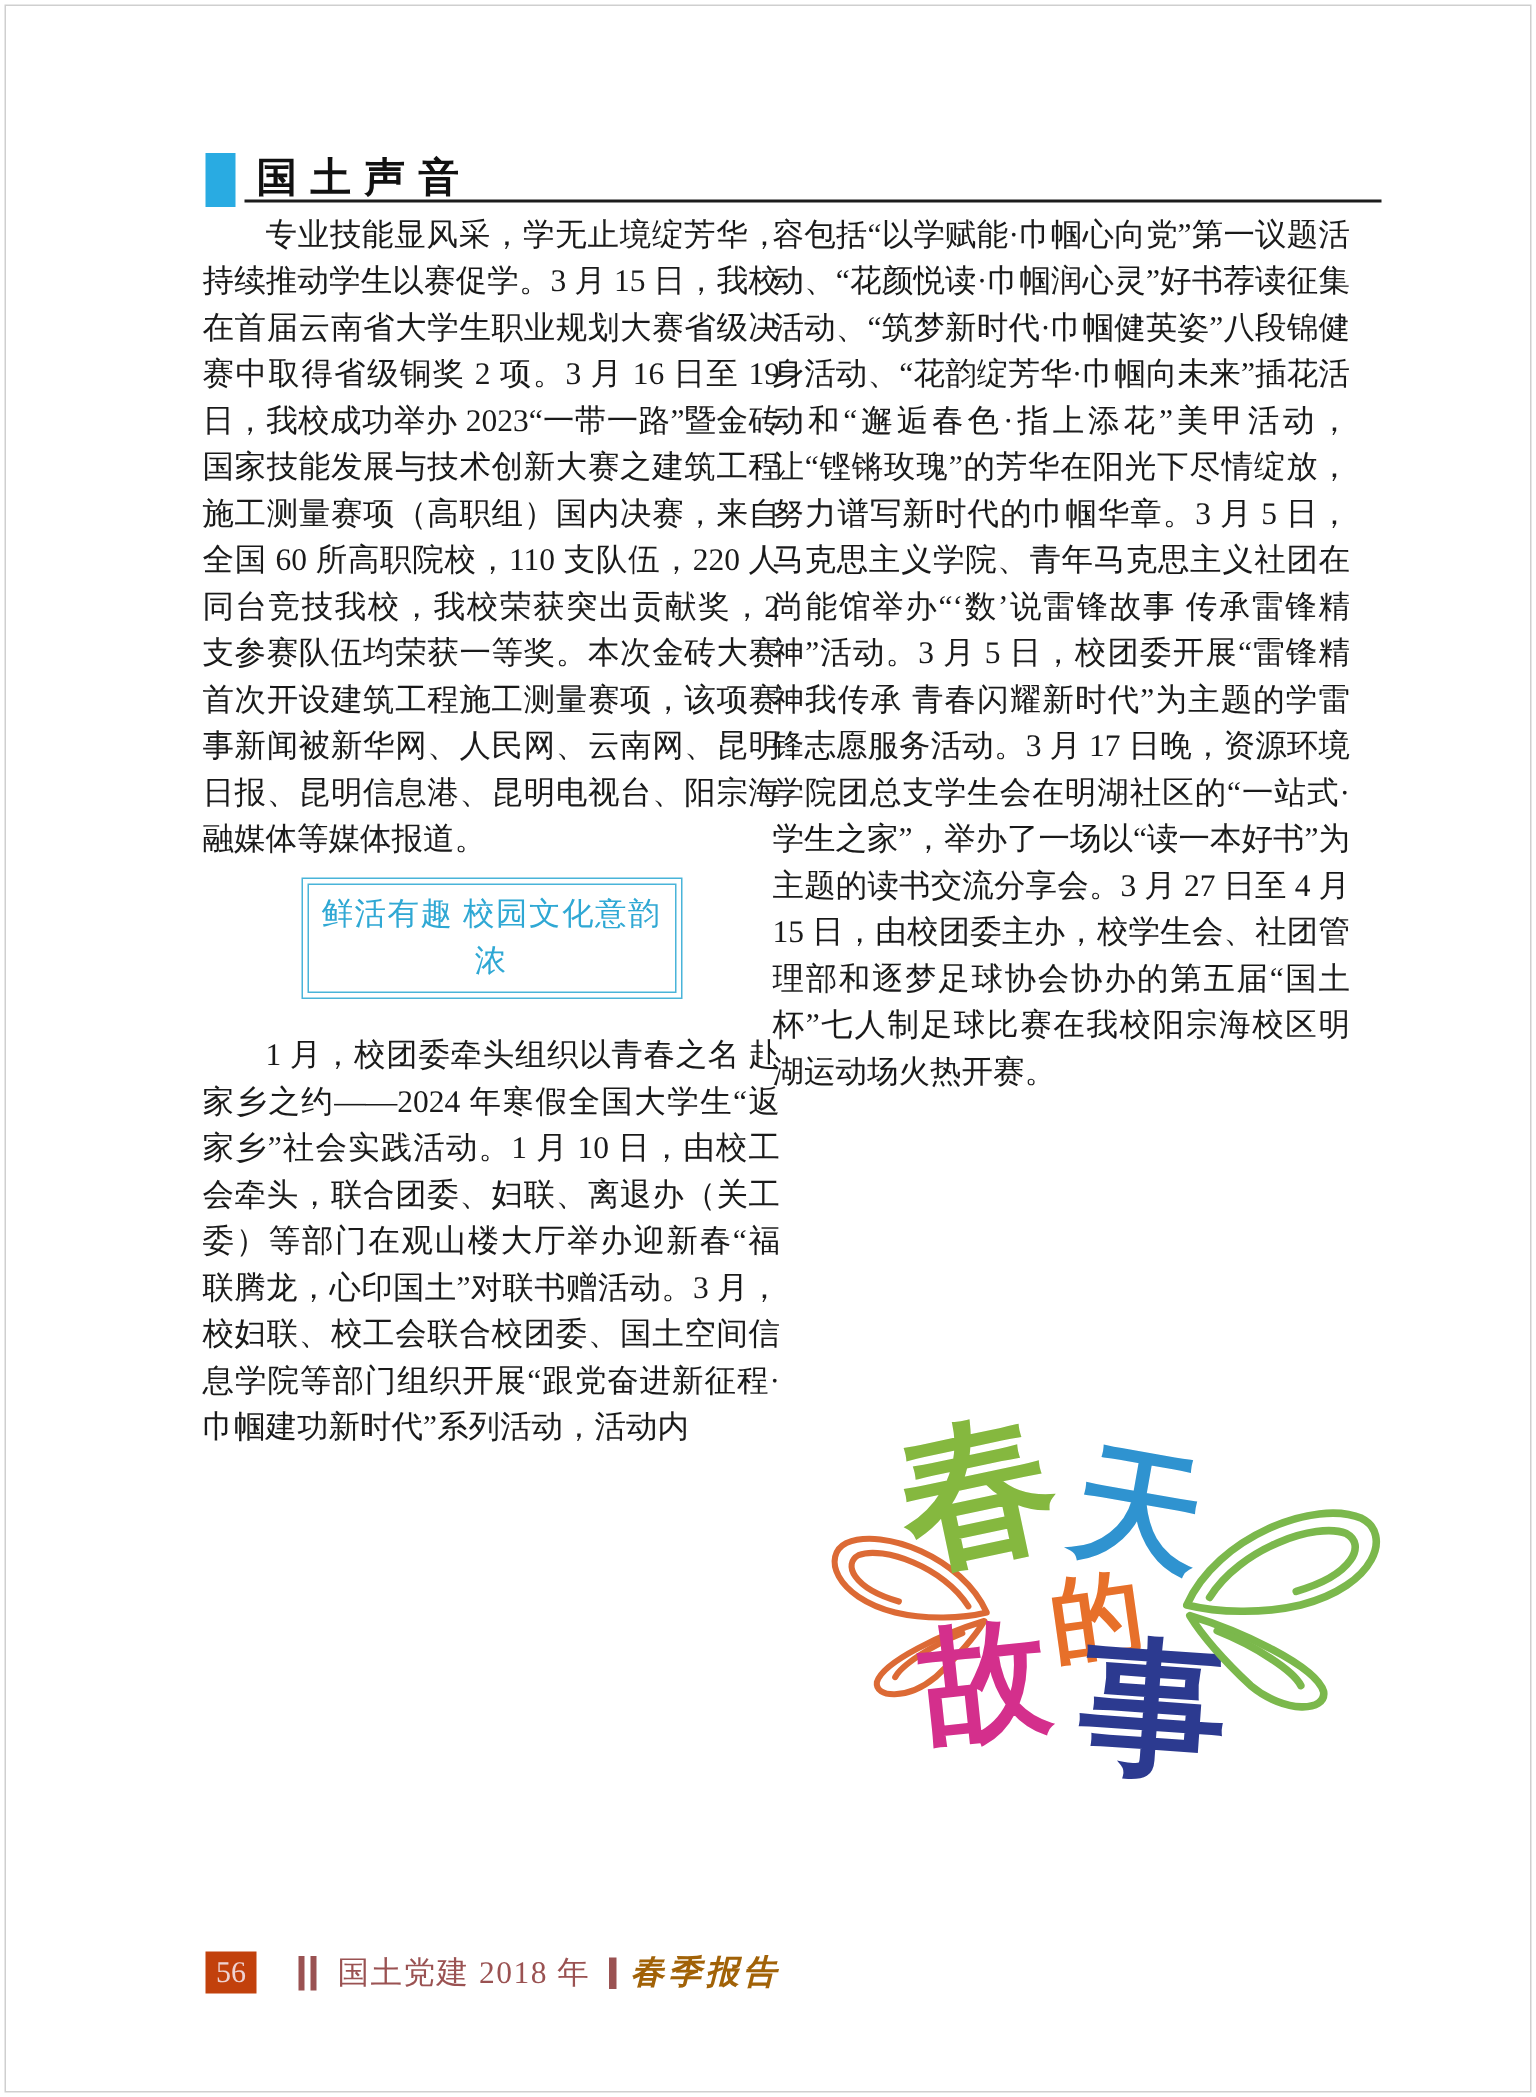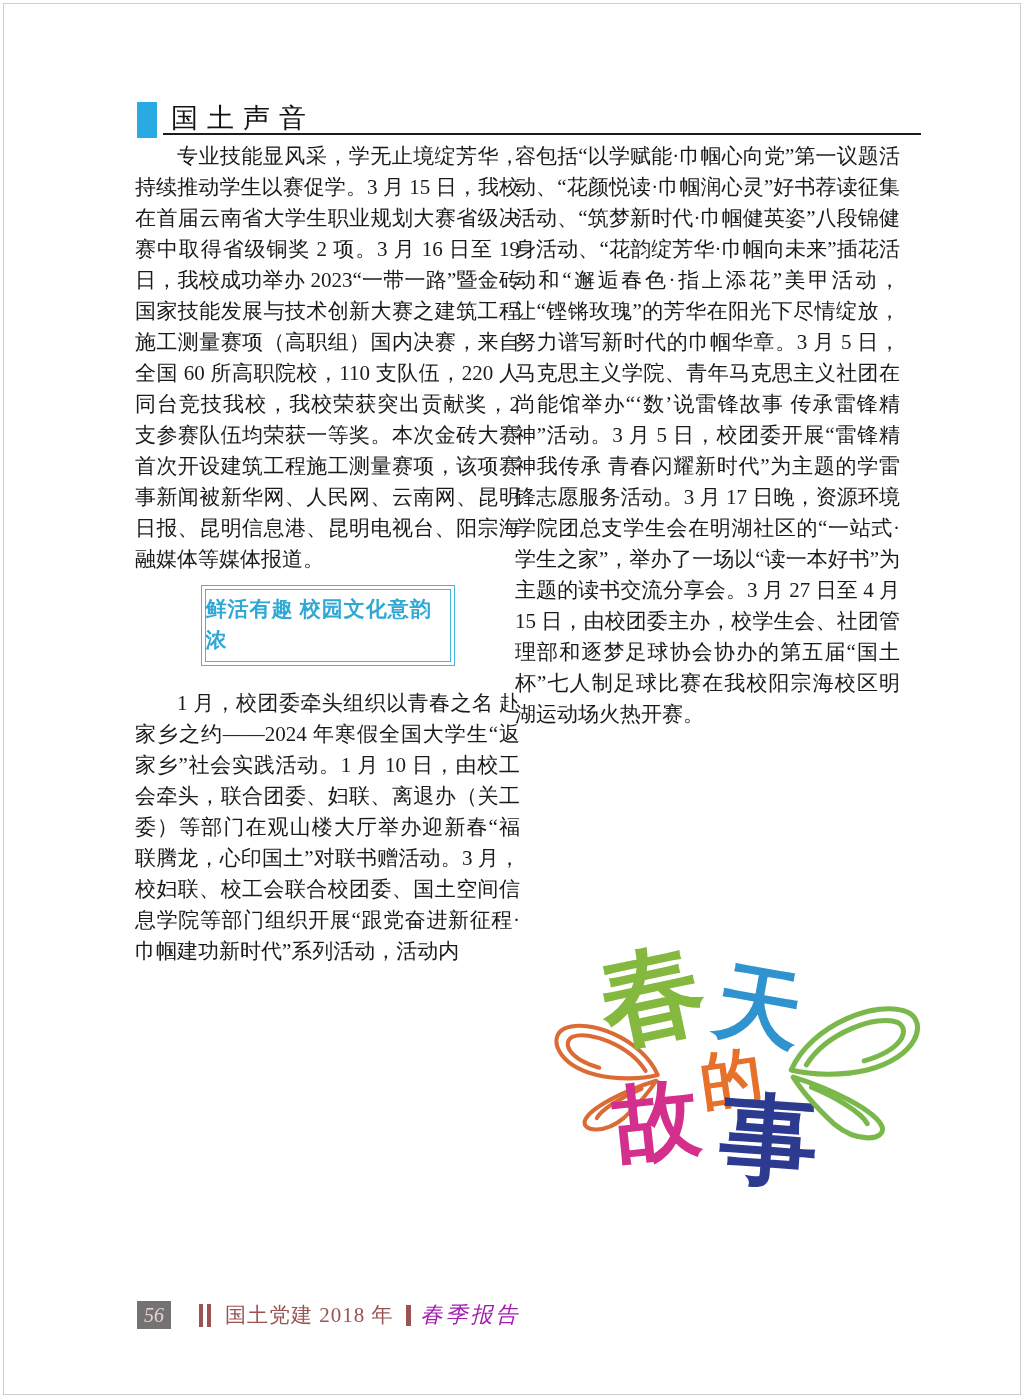--- a/index.html
+++ b/index.html
@@ -7,68 +7,68 @@
     width:1024px;height:1398px;position:relative;background:#ffffff;
     font-family:"Liberation Serif","DejaVu Serif",serif;color:#1a1a1a;
     overflow:hidden;
   }
   .page-border{position:absolute;inset:3px;border:1px solid #cfcfcf;pointer-events:none;}
 
   
   .header{position:absolute;left:137px;top:100px;width:784px;height:38px;}
   .header-square{position:absolute;left:0;top:2px;width:20px;height:36px;background:#29abe2;}
   .header-title{
-    position:absolute;left:34px;top:0;font-size:27px;font-weight:normal;
+    position:absolute;left:34px;top:0;font-size:27px;font-weight:bold;
     letter-spacing:9px;color:#111;
   }
   .header-rule{position:absolute;left:26px;top:33px;width:758px;height:0;border-top:2.5px solid #1c1c1c;}
 
   
   .col{position:absolute;top:141px;width:385px;font-size:21px;line-height:31px;
        text-align:justify;text-justify:inter-character;}
   .col-left{left:135px;}
   .col-right{left:515px;}
   .col p{margin:0;}
   .col p.indent{text-indent:2em;}
 
   
   .subhead-box{
     width:246px;margin:10px auto 22px auto;border:1px solid #49b4d9;padding:3px;
   }
   .subhead-inner{
-    border:1px solid #49b4d9;text-align:left;padding:4px 0 5px 0;
-    font-size:21px;font-weight:bold;color:#2fa8d4;letter-spacing:1px;
+    border:1px solid #49b4d9;text-align:center;padding:4px 0 5px 0;
+    font-size:21px;font-weight:normal;color:#2fa8d4;letter-spacing:1px;
     text-indent:0;
   }
 
   
   .artwork{position:absolute;left:548px;top:952px;width:380px;height:315px;}
   .artwork .ch{position:absolute;font-weight:900;line-height:1;
     font-family:"Liberation Serif","DejaVu Serif",serif;}
   .ch-chun{left:52px;top:-8px;font-size:104px;transform:rotate(-12deg);}
   .ch-tian{left:168px;top:12px;font-size:86px;transform:rotate(10deg);}
   .ch-de{left:152px;top:96px;font-size:62px;transform:rotate(-8deg);}
   .ch-gu{left:66px;top:126px;font-size:86px;transform:rotate(-6deg);}
   .ch-shi{left:172px;top:140px;font-size:98px;transform:rotate(4deg);}
   .butterfly{position:absolute;}
   .butterfly-left{left:0;top:62px;width:122px;height:122px;}
   .butterfly-right{left:228px;top:42px;width:152px;height:152px;}
 
   
   .footer{position:absolute;left:137px;top:1299px;height:32px;display:flex;align-items:center;}
   .page-badge{
     min-width:34px;height:28px;display:flex;align-items:center;justify-content:center;
-    background:#737373;color:#eed2d2;font-size:20px;font-style:italic;
+    background:#c2410c;color:#eed2d2;font-size:20px;
   }
   .dbar{display:flex;gap:4px;margin-left:28px;}
   .dbar span{display:block;width:4px;height:23px;background:#9a5252;}
   .pub-title{margin-left:14px;font-size:21px;color:#9a5252;letter-spacing:1px;}
   .sbar{display:block;width:5px;height:21px;background:#9a5252;margin-left:12px;}
-  .issue-title{margin-left:10px;font-size:22px;color:#a21caf;font-style:italic;
-    font-weight:normal;letter-spacing:3px;}
+  .issue-title{margin-left:10px;font-size:22px;color:#a16207;font-style:italic;
+    font-weight:bold;letter-spacing:3px;}
 </style>
 </head>
 <body>
 
 <div class="page-border"></div>
 
 <div class="header">
   <div class="header-square"></div>
   <div class="header-title">国土声音</div>
   <div class="header-rule"></div>

